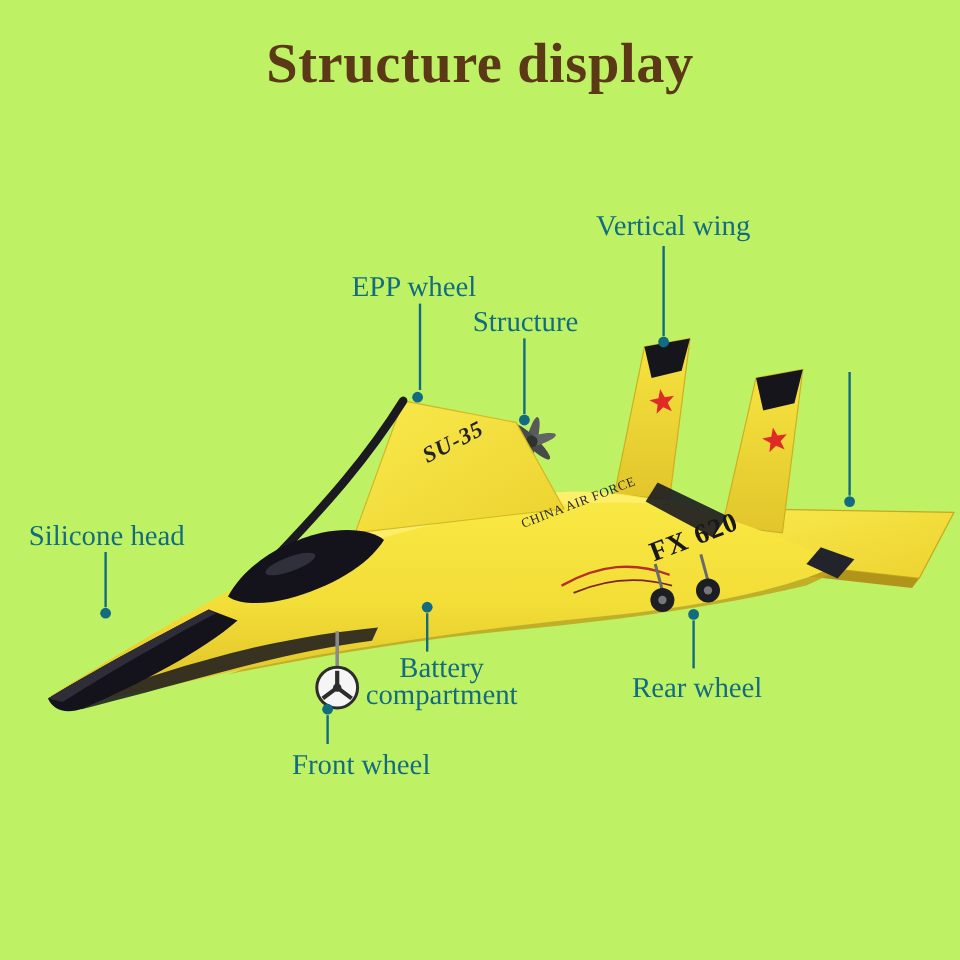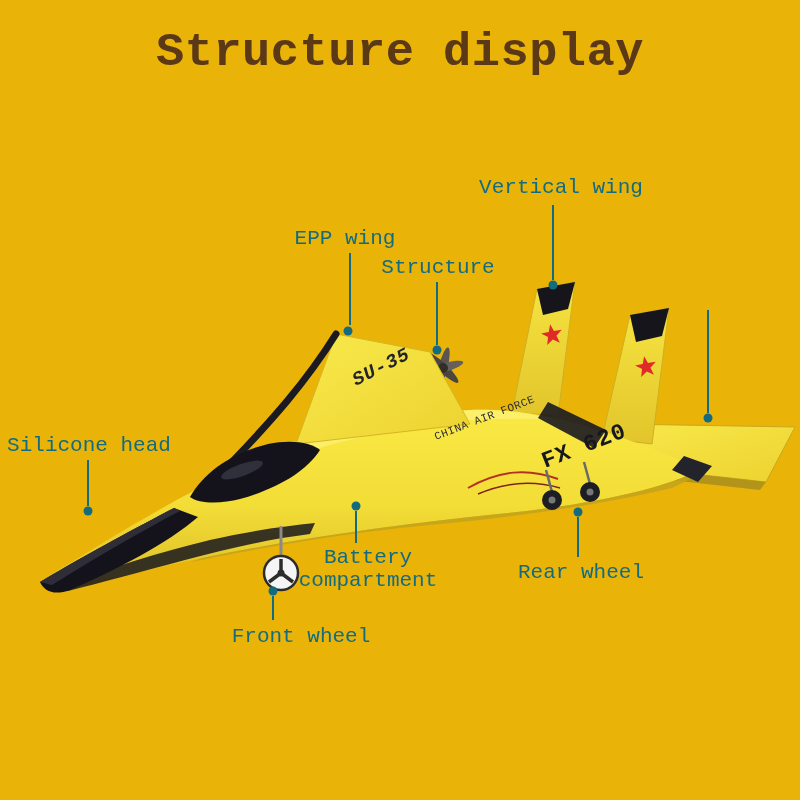--- a/index.html
+++ b/index.html
@@ -1,38 +1,38 @@
 <!DOCTYPE html>
 <html><head>
 <meta charset="utf-8">
 <style>
   html, body { margin: 0; padding: 0; background: #ffffff; }
   .stage {
     position: relative;
     width: 800px;
     height: 800px;
-    background: #eab308;
+    background: #bef264;
     overflow: hidden;
-    font-family: Liberation Mono, monospace;
+    font-family: Liberation Serif, serif;
   }
   .title {
     position: absolute;
     top: 26px;
     left: 0;
     right: 0;
     text-align: center;
     font-size: 47px;
     font-weight: 800;
     letter-spacing: 0.5px;
     color: #5b3916;
   }
   .label {
     position: absolute;
     transform: translateX(-50%);
-    font-size: 21px;
+    font-size: 24px;
     color: #136b80;
     white-space: nowrap;
   }
   .label-wrap {
     white-space: normal;
     width: 140px;
     text-align: center;
     line-height: 23px;
   }
   svg.plane { position: absolute; left: 0; top: 0; }
@@ -150,20 +150,20 @@
       <circle cx="437" cy="350" r="4.5"></circle>
       <circle cx="708" cy="418" r="4.5"></circle>
       <circle cx="88" cy="511" r="4.5"></circle>
       <circle cx="356" cy="506" r="4.5"></circle>
       <circle cx="578" cy="512" r="4.5"></circle>
       <circle cx="273" cy="591" r="4.5"></circle>
     </g>
   </svg>
 
   <div class="label" style="left:561px; top:176px;">Vertical wing</div>
-  <div class="label" style="left:345px; top:227px;">EPP wing</div>
+  <div class="label" style="left:345px; top:227px;">EPP wheel</div>
   <div class="label" style="left:438px; top:256px;">Structure</div>
   <div class="label label-wrap" style="left:368px; top:546px;">Battery compartment</div>
   <div class="label" style="left:89px; top:434px;">Silicone head</div>
   <div class="label" style="left:581px; top:561px;text-align:center;">Rear wheel</div>
   <div class="label" style="left:273px; top:625px;margin-left:28px;">Front wheel</div>
 
 </div>
 
 </body></html>

